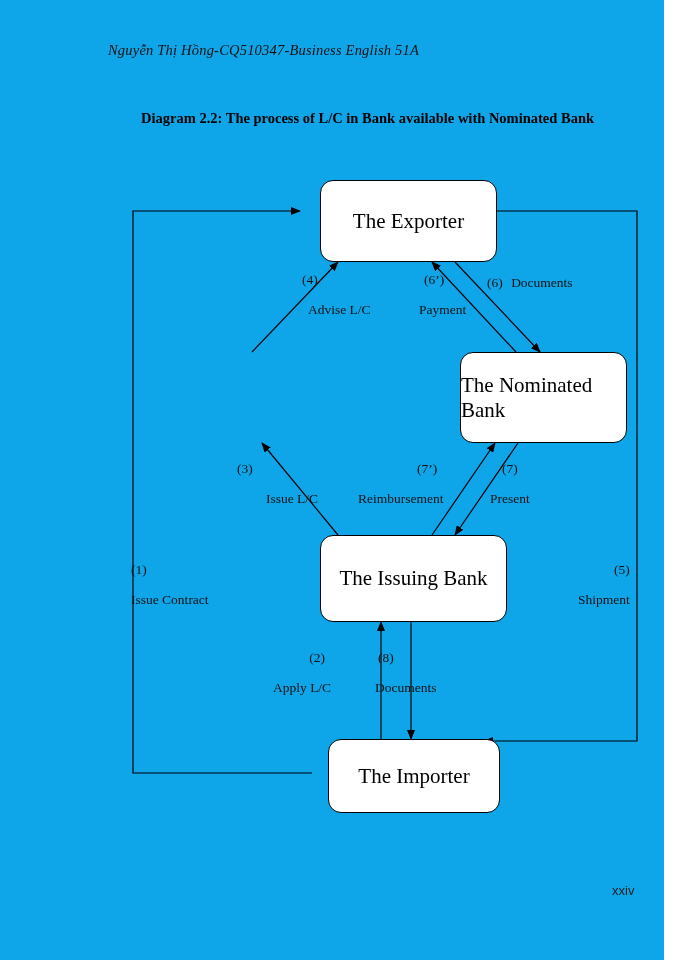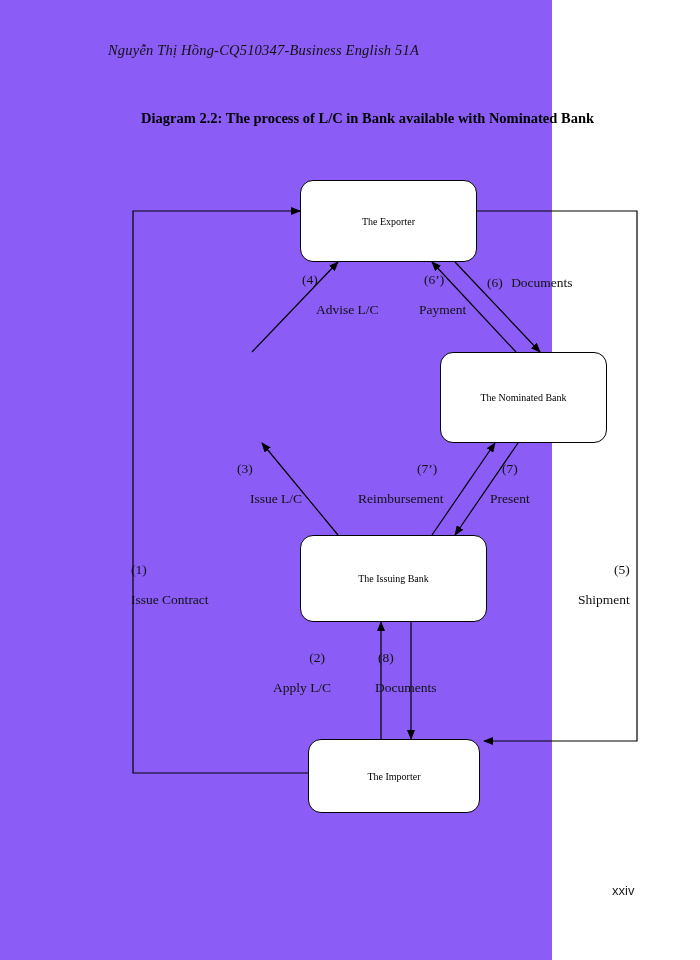--- a/index.html
+++ b/index.html
@@ -11,23 +11,23 @@
     width: 700px;
     height: 960px;
     position: relative;
     font-family: "Liberation Serif", serif;
     color: #000000;
     overflow: hidden;
   }
   #page {
     position: absolute;
     left: 0; top: 0;
-    width: 552px;
+    width: 664px;
     height: 960px;
-    background: #8b5cf6;
+    background: #0ea5e9;
   }
   .hdr {
     position: absolute;
     left: 108px;
     top: 42px;
     font-family: "Liberation Serif", serif;
     font-style: italic;
     font-size: 14.5px;
     letter-spacing: 0.2px;
     white-space: nowrap;
@@ -60,23 +60,24 @@
   .node {
     position: absolute;
     box-sizing: border-box;
     border: 1.3px solid #000;
     border-radius: 13px;
     background: #ffffff;
     display: flex;
     align-items: center;
     justify-content: center;
     font-family: "Liberation Serif", serif;
-    font-size: 10px;
+    font-size: 21px;
     color: #000;
     z-index: 5;
+    margin-left: 20px;
   }
   .edge-label {
     position: absolute;
     font-family: "Liberation Serif", serif;
     font-size: 13.5px;
     color: #111;
     white-space: nowrap;
     z-index: 6;
     background: transparent;
   }
@@ -147,26 +148,26 @@
     <span class="txt">Issue Contract</span>
   </div>
 
   <div class="edge-label" style="left:303px; top:650px; text-align:center;">
     <span class="num">(2)</span>
     <span class="txt" style="margin-left:-30px;">Apply L/C</span>
   </div>
 
   <div class="edge-label" style="left:237px; top:461px;">
     <span class="num">(3)</span>
-    <span class="txt" style="margin-left:13px;text-align:right;">Issue L/C</span>
+    <span class="txt" style="margin-left:29px;text-align:right;">Issue L/C</span>
   </div>
 
   <div class="edge-label" style="left:302px; top:272px;">
     <span class="num">(4)</span>
-    <span class="txt" style="margin-left:14px;">Advise L/C</span>
+    <span class="txt" style="margin-left:6px;">Advise L/C</span>
   </div>
 
   <div class="edge-label" style="left:562px; top:562px; text-align:right;">
     <span class="num" style="margin-left:52px;">(5)</span>
     <span class="txt">Shipment</span>
   </div>
 
   <div class="edge-label lbl-inline" style="left:487px; top:275px;">
     <span class="num">(6)</span>
     <span class="txt">Documents</span>

